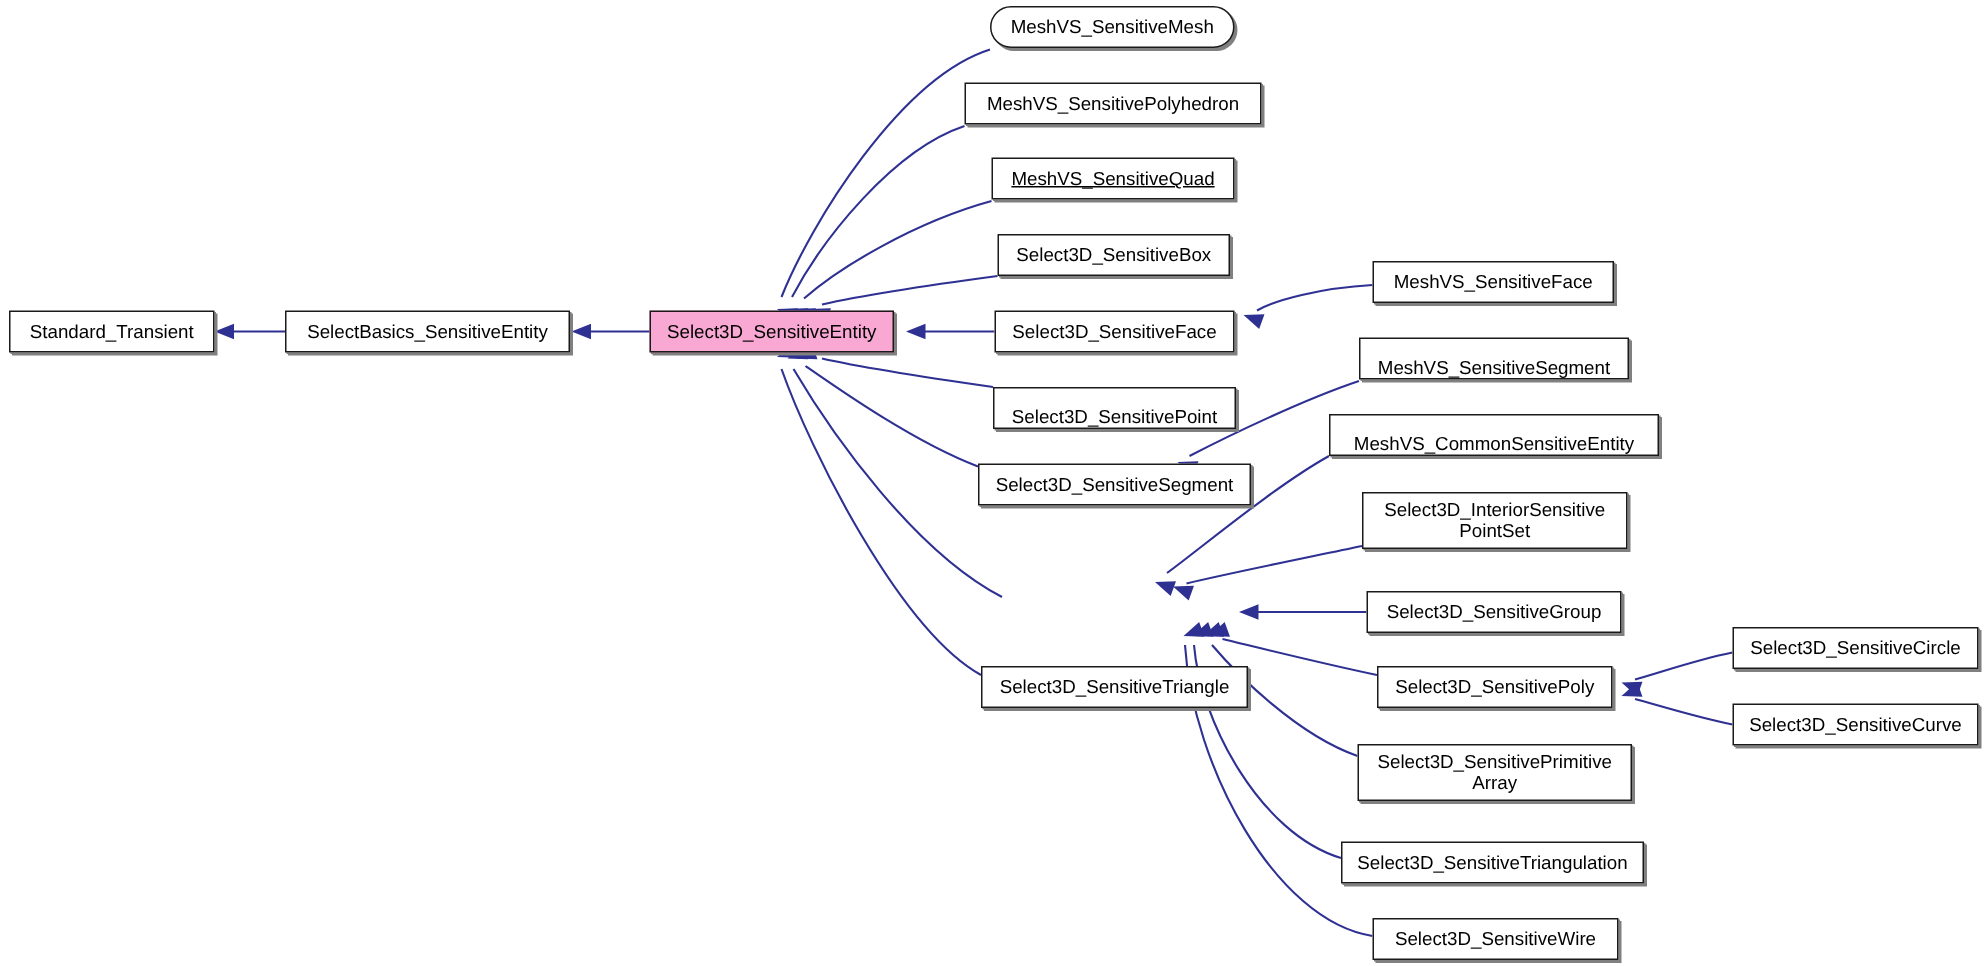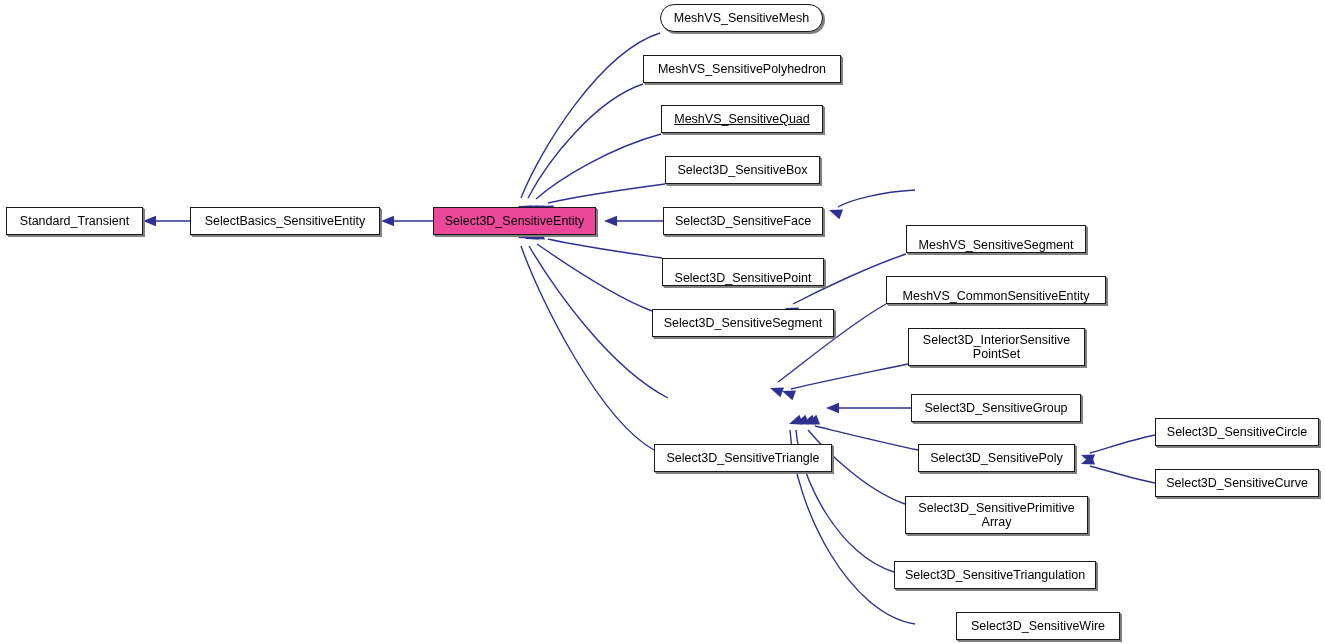--- a/index.html
+++ b/index.html
@@ -38,21 +38,21 @@
     text-align: center;
     color: #000000;
     font-size: 12.5px;
     line-height: 14px;
     letter-spacing: 0px;
     white-space: pre-line;
     z-index: 2;
     cursor: default;
   }
   .node.root {
-    background: #ec4899;
+    background: #f9a8d4;
   }
   .node .label {
     display: block;
     padding: 0 4px;
   }
 </style>
 </head>
 <body>
 
 <div id="diagram">
@@ -106,25 +106,26 @@
     <div class="node" style="left: 190px; top: 207px; width: 190px; height: 28px;"><span class="label">SelectBasics_SensitiveEntity</span></div>
     <div class="node root" style="left: 433px; top: 207px; width: 163px; height: 28px;"><span class="label">Select3D_SensitiveEntity</span></div>
     <div class="node" style="left: 660px; top: 4px; width: 163px; height: 28px; border-radius: 14px;"><span class="label">MeshVS_SensitiveMesh</span></div>
     <div class="node" style="left: 643px; top: 55px; width: 198px; height: 28px;"><span class="label">MeshVS_SensitivePolyhedron</span></div>
     <div class="node" style="left: 661px; top: 105px; width: 162px; height: 28px; text-decoration: underline;"><span class="label">MeshVS_SensitiveQuad</span></div>
     <div class="node" style="left: 665px; top: 156px; width: 155px; height: 28px;"><span class="label">Select3D_SensitiveBox</span></div>
     <div class="node" style="left: 663px; top: 207px; width: 160px; height: 28px;"><span class="label">Select3D_SensitiveFace</span></div>
     <div class="node" style="left: 662px; top: 258px; width: 162px; height: 28px; align-items: flex-end;"><span class="label">Select3D_SensitivePoint</span></div>
     <div class="node" style="left: 652px; top: 309px; width: 182px; height: 28px;"><span class="label">Select3D_SensitiveSegment</span></div>
     <div class="node" style="left: 654px; top: 444px; width: 178px; height: 28px;"><span class="label">Select3D_SensitiveTriangle</span></div>
+    <div class="node" style="left: 915px; top: 174px; width: 161px; height: 28px;"><span class="label">MeshVS_SensitiveFace</span></div>
     <div class="node" style="left: 906px; top: 225px; width: 180px; height: 28px; align-items: flex-end;"><span class="label">MeshVS_SensitiveSegment</span></div>
     <div class="node" style="left: 886px; top: 276px; width: 220px; height: 28px; align-items: flex-end;"><span class="label">MeshVS_CommonSensitiveEntity</span></div>
     <div class="node" style="left: 908px; top: 328px; width: 177px; height: 38px;"><span class="label">Select3D_InteriorSensitive
 PointSet</span></div>
     <div class="node" style="left: 911px; top: 394px; width: 170px; height: 28px;"><span class="label">Select3D_SensitiveGroup</span></div>
     <div class="node" style="left: 918px; top: 444px; width: 157px; height: 28px;"><span class="label">Select3D_SensitivePoly</span></div>
     <div class="node" style="left: 905px; top: 496px; width: 183px; height: 38px;"><span class="label">Select3D_SensitivePrimitive
 Array</span></div>
     <div class="node" style="left: 894px; top: 561px; width: 202px; height: 28px;"><span class="label">Select3D_SensitiveTriangulation</span></div>
-    <div class="node" style="left: 956px; top: 612px; width: 164px; height: 28px;"><span class="label">Select3D_SensitiveWire</span></div>
+    <div class="node" style="left: 915px; top: 612px; width: 164px; height: 28px;"><span class="label">Select3D_SensitiveWire</span></div>
     <div class="node" style="left: 1155px; top: 418px; width: 164px; height: 28px;"><span class="label">Select3D_SensitiveCircle</span></div>
     <div class="node" style="left: 1155px; top: 469px; width: 164px; height: 28px;"><span class="label">Select3D_SensitiveCurve</span></div>
   </div>
 
 </body></html>

